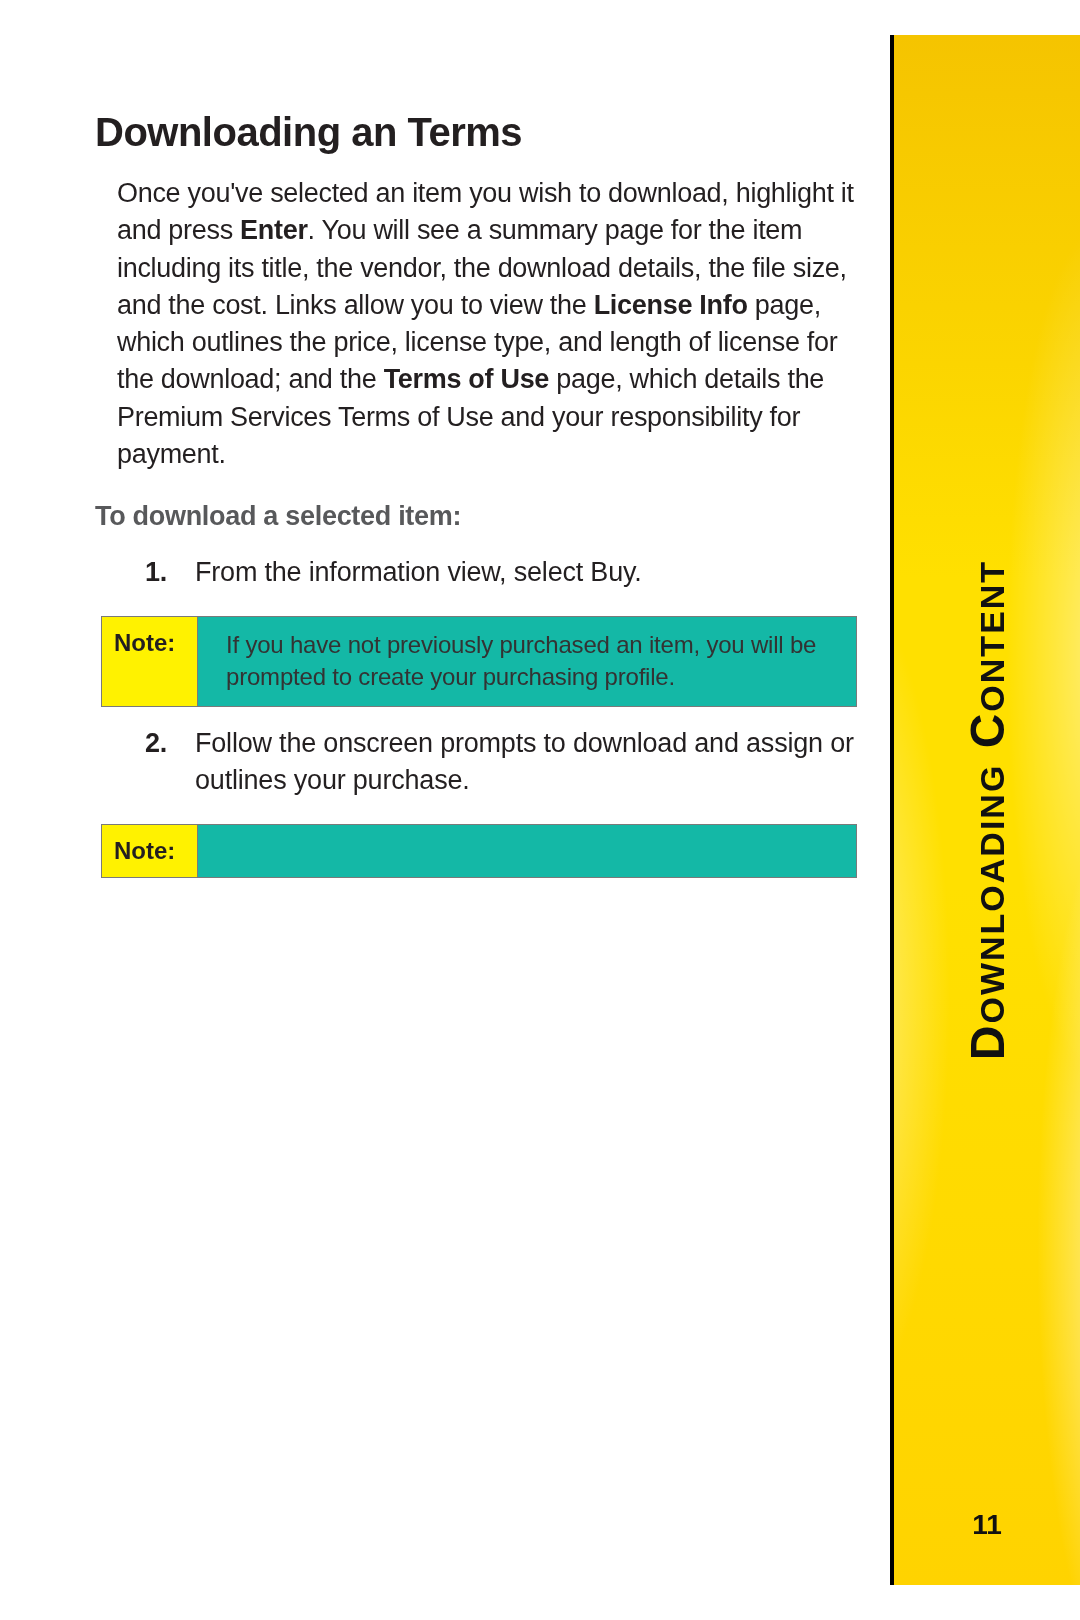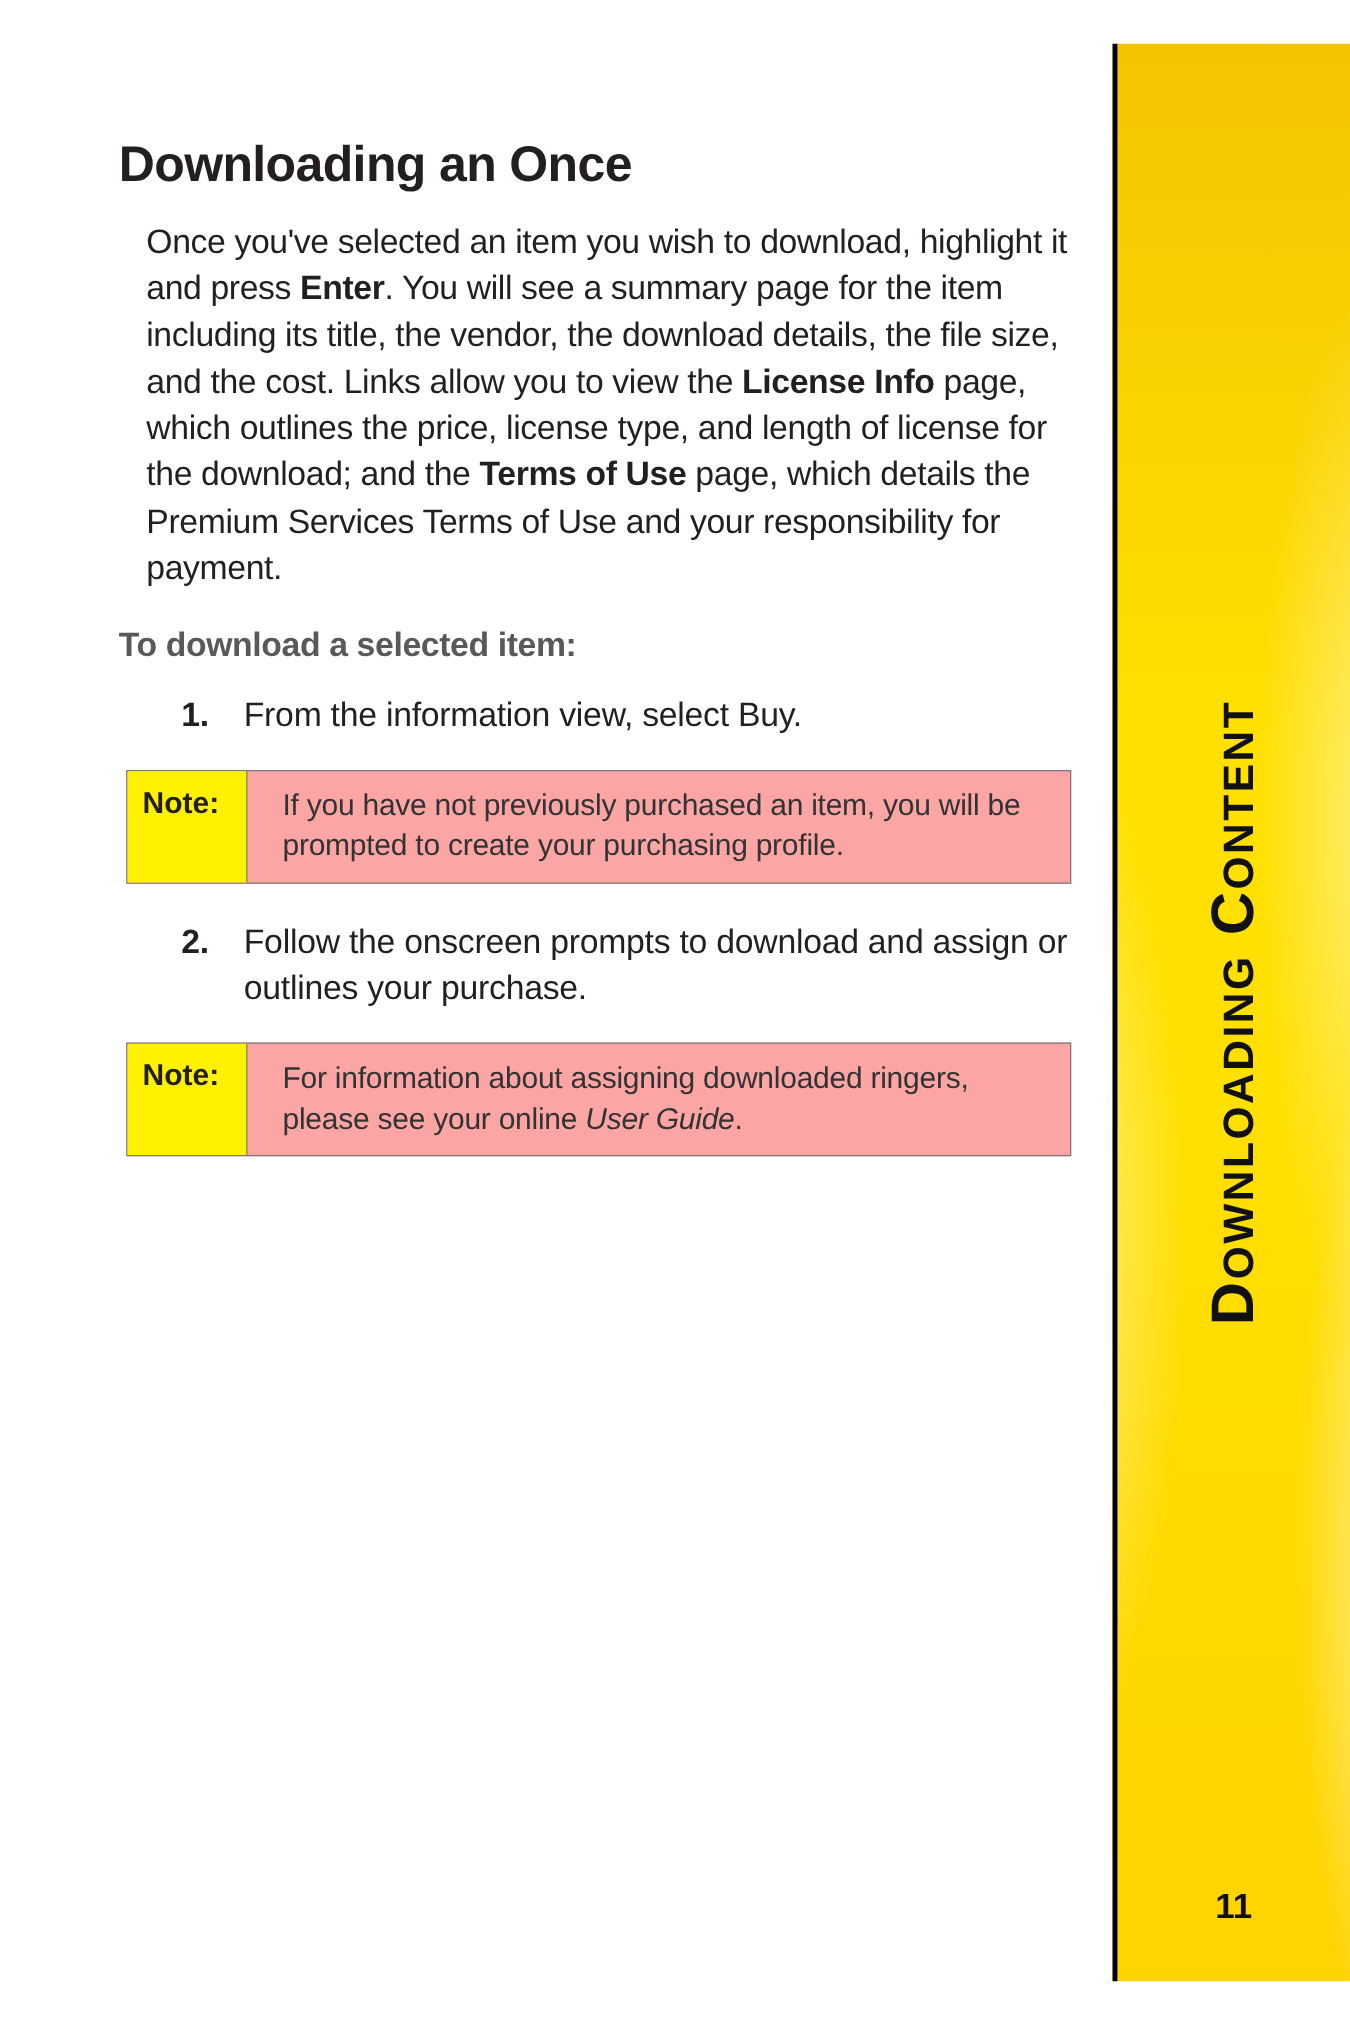--- a/index.html
+++ b/index.html
@@ -89,24 +89,24 @@
     font-weight: 700;
     width: 50px;
     flex: 0 0 50px;
   }
   .ol-text .b { font-weight: 400; }
 
   
   .note-box {
     width: 756px;
     margin-left: 6px;
-    margin-bottom: 28px;
+    margin-bottom: 18px;
     border: 1px solid #7a7a7a;
     display: flex;
-    background: #fca5a5;
+    background: #14b8a6;
   }
   .note-label {
     flex: 0 0 96px;
     background: #fff200;
     font-weight: 700;
     font-size: 24px;
     padding: 12px 10px 12px 12px;
     border-right: 1px solid #7a7a7a;
   }
   .note-text {
@@ -124,21 +124,21 @@
 
 <div class="page">
 
   <div class="side-tab">
     <div class="tab-label">Downloading Content</div>
     <div class="page-num">11</div>
   </div>
 
   <div class="content">
 
-    <div class="h1">Downloading an Once</div>
+    <div class="h1">Downloading an Terms</div>
 
     <div class="body-para">
       <span>Once you've selected an item you wish to download, highlight it and press </span><span class="b">Enter</span><span>. You will see a summary page for the item including its title, the vendor, the download details, the file size, and the cost. Links allow you to view the </span><span class="b">License Info</span><span> page, which outlines the price, license type, and length of license for the download; and the </span><span class="b">Terms of Use</span><span> page, which details the Premium Services Terms of Use and your responsibility for payment.</span>
     </div>
 
     <div class="subhead">To download a selected item:</div>
 
     <div class="ol">
       <div class="ol-item">
         <div class="ol-num">1.</div>
@@ -159,20 +159,17 @@
       <div class="ol-item">
         <div class="ol-num">2.</div>
         <div class="ol-text">
           <span>Follow the onscreen prompts to download and assign or outlines your purchase.</span><span class="b"></span><span></span>
         </div>
       </div>
     </div>
 
     <div class="note-box">
       <div class="note-label">Note:</div>
-      <div class="note-text">
-        <span>For information about assigning downloaded ringers, please see your online </span><span class="i">User Guide</span><span>.</span>
-      </div>
     </div>
 
   </div>
 
 </div>
 
 </body></html>

